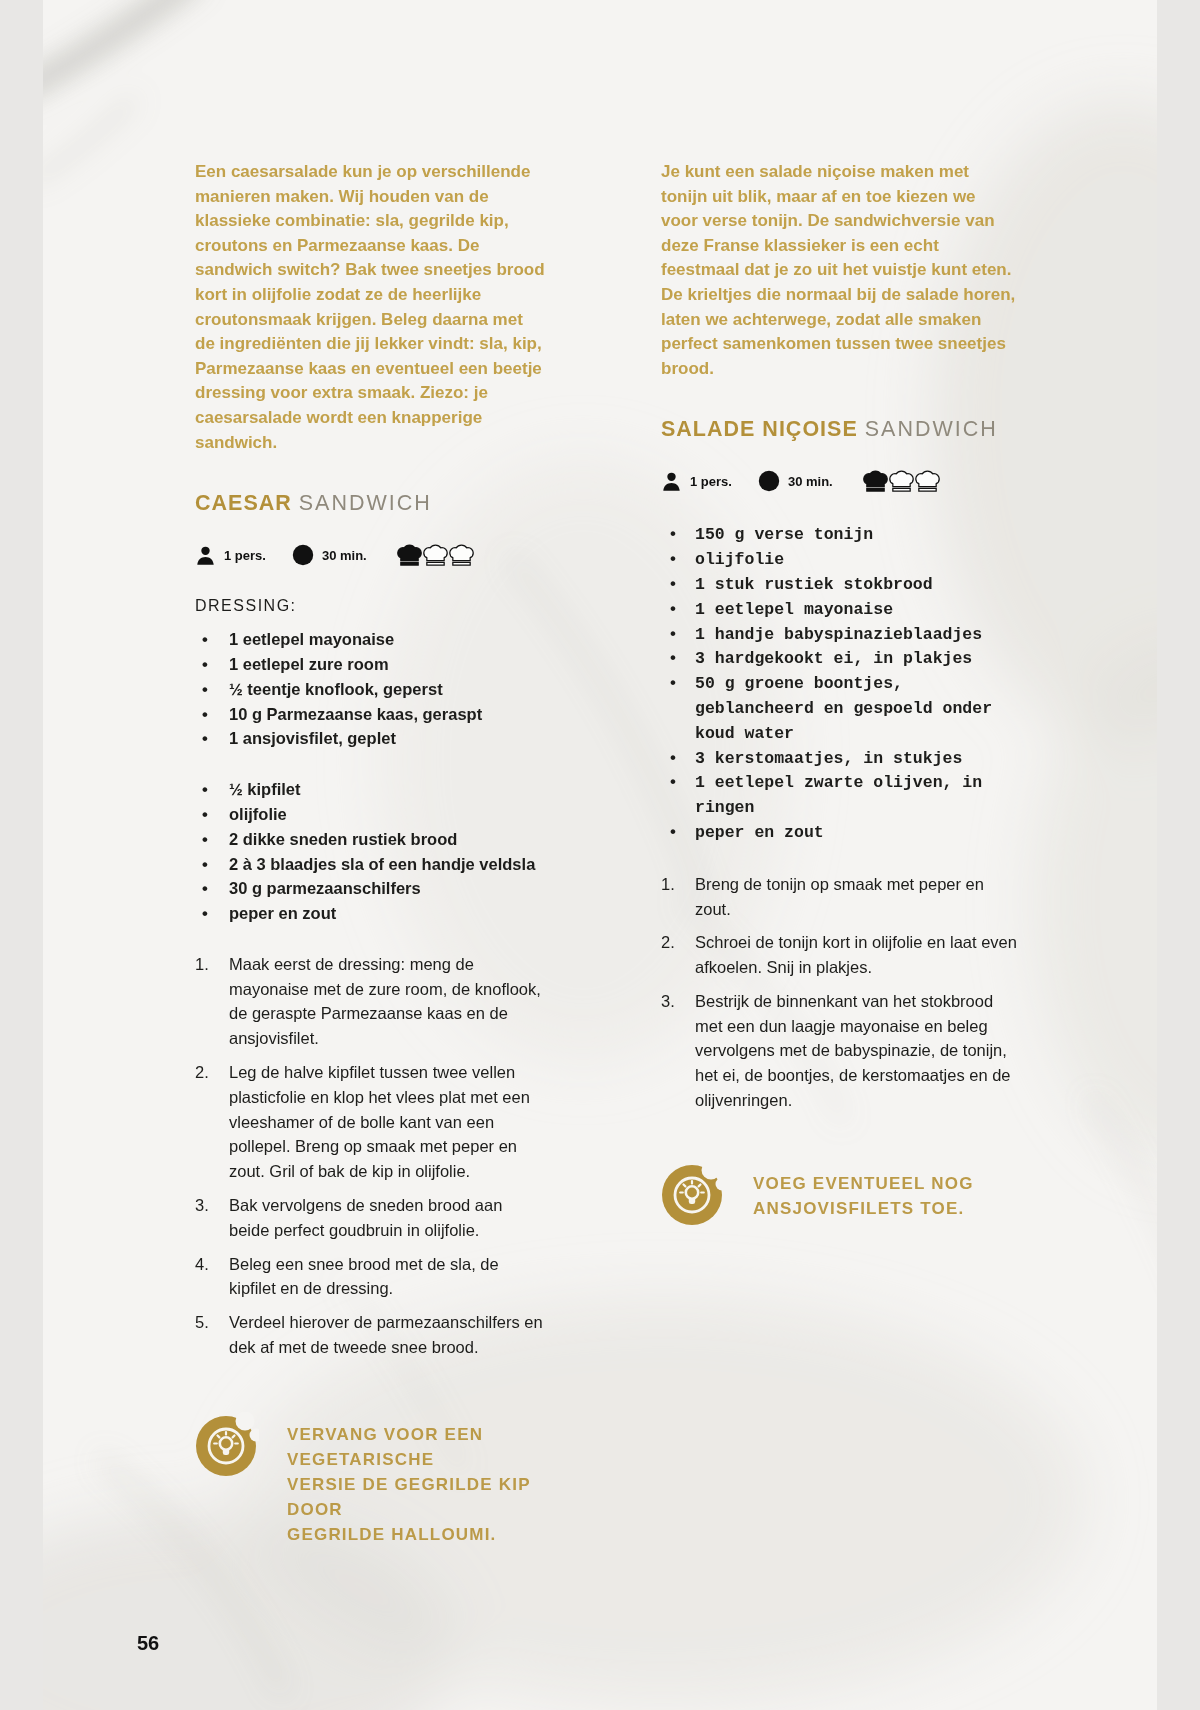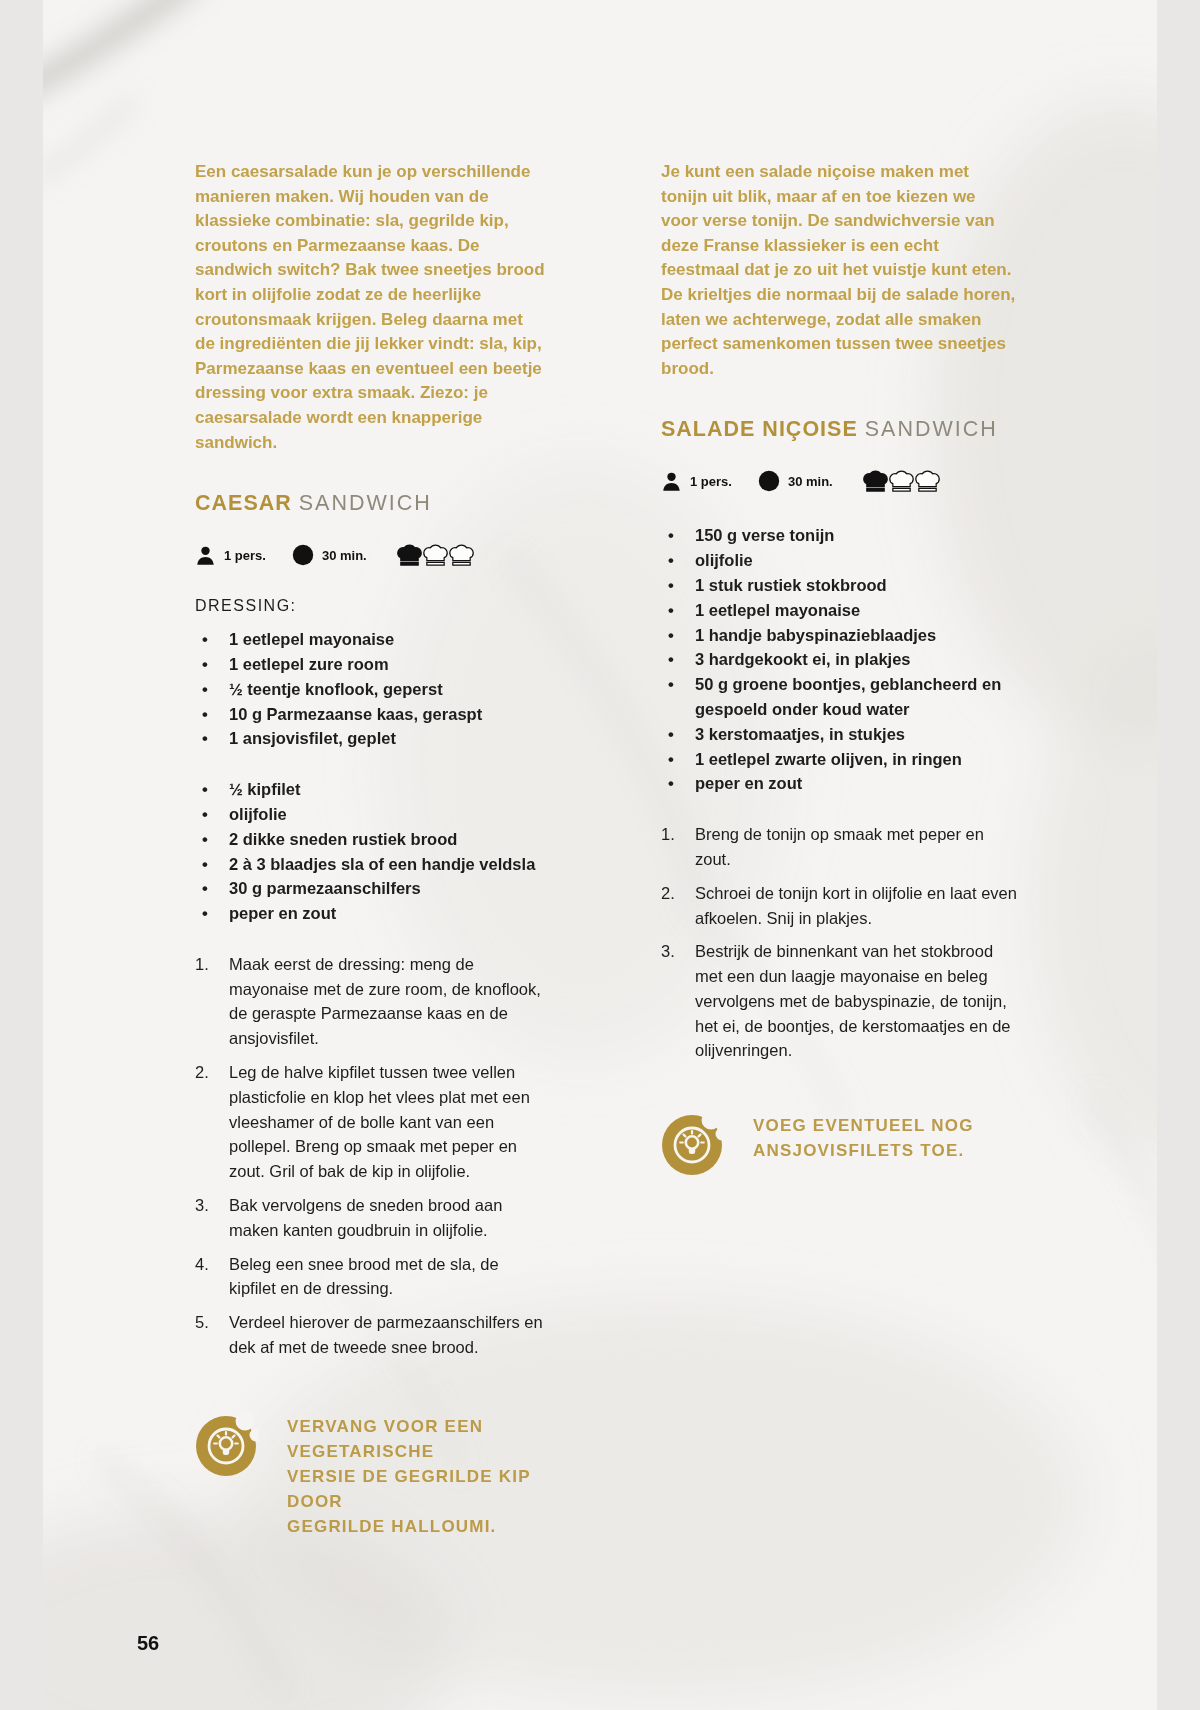--- a/index.html
+++ b/index.html
@@ -86,21 +86,21 @@
     display:flex;align-items:flex-start;
   }
   .tip-icon{flex:0 0 64px;width:64px;height:66px;}
   .tip-text{
     flex:1;
     margin-left:28px;
     font-size:17px;line-height:25px;
     font-weight:700;letter-spacing:1.2px;
     color:#bb9a48;
     white-space:pre-line;
-    margin-top:2px;
+    margin-top:10px;
   }
   .tip-extra{
     margin-top:26px;
     margin-left:92px;
     font-size:17px;line-height:25px;
     font-weight:700;letter-spacing:1.2px;
     color:#bb9a48;
     white-space:pre-line;
   }
 
@@ -234,21 +234,21 @@
       <li>
             <span class="step-num">1.</span>
             <span class="step-text">Maak eerst de dressing: meng de mayonaise met de zure room, de knoflook, de geraspte Parmezaanse kaas en de ansjovisfilet.</span>
           </li>
           <li>
             <span class="step-num">2.</span>
             <span class="step-text">Leg de halve kipfilet tussen twee vellen plasticfolie en klop het vlees plat met een vleeshamer of de bolle kant van een pollepel. Breng op smaak met peper en zout. Gril of bak de kip in olijfolie.</span>
           </li>
           <li>
             <span class="step-num">3.</span>
-            <span class="step-text">Bak vervolgens de sneden brood aan maken kanten goudbruin in olijfolie.</span>
+            <span class="step-text">Bak vervolgens de sneden brood aan beide perfect goudbruin in olijfolie.</span>
           </li>
           <li>
             <span class="step-num">4.</span>
             <span class="step-text">Beleg een snee brood met de sla, de kipfilet en de dressing.</span>
           </li>
           <li>
             <span class="step-num">5.</span>
             <span class="step-text">Verdeel hierover de parmezaanschilfers en dek af met de tweede snee brood.</span>
           </li>
         </ol>
@@ -312,21 +312,21 @@
             </span>
             <span class="hat hat-outline">
               <svg viewBox="0 0 32 30">
                 <path class="hat-body" stroke-width="1.6" stroke-linejoin="round" d="M16 2.2c-2.9 0-5.4 1.4-6.8 3.6-.5-.1-1-.2-1.5-.2C4 5.6 1 8.6 1 12.3c0 2.7 1.6 5 3.9 6.1v3.8h22.2v-3.8c2.3-1.1 3.9-3.4 3.9-6.1 0-3.7-3-6.7-6.7-6.7-.5 0-1 .1-1.5.2C21.4 3.6 18.9 2.2 16 2.2z"></path>
                 <path class="hat-band" stroke-width="1.6" d="M4.9 24.4h22.2v3.4H4.9z"></path>
               </svg>
             </span>
           </span>
       </div>
 
-      <ul class="ing-list" style="margin-top:30px;">
+      <ul class="ing-list" style="margin-top:30px;font-family:Liberation Mono, monospace;">
 
       <li>
             <span class="ing-text">150 g verse tonijn</span>
           </li>
           <li>
             <span class="ing-text">olijfolie</span>
           </li>
           <li>
             <span class="ing-text">1 stuk rustiek stokbrood</span>
           </li>

